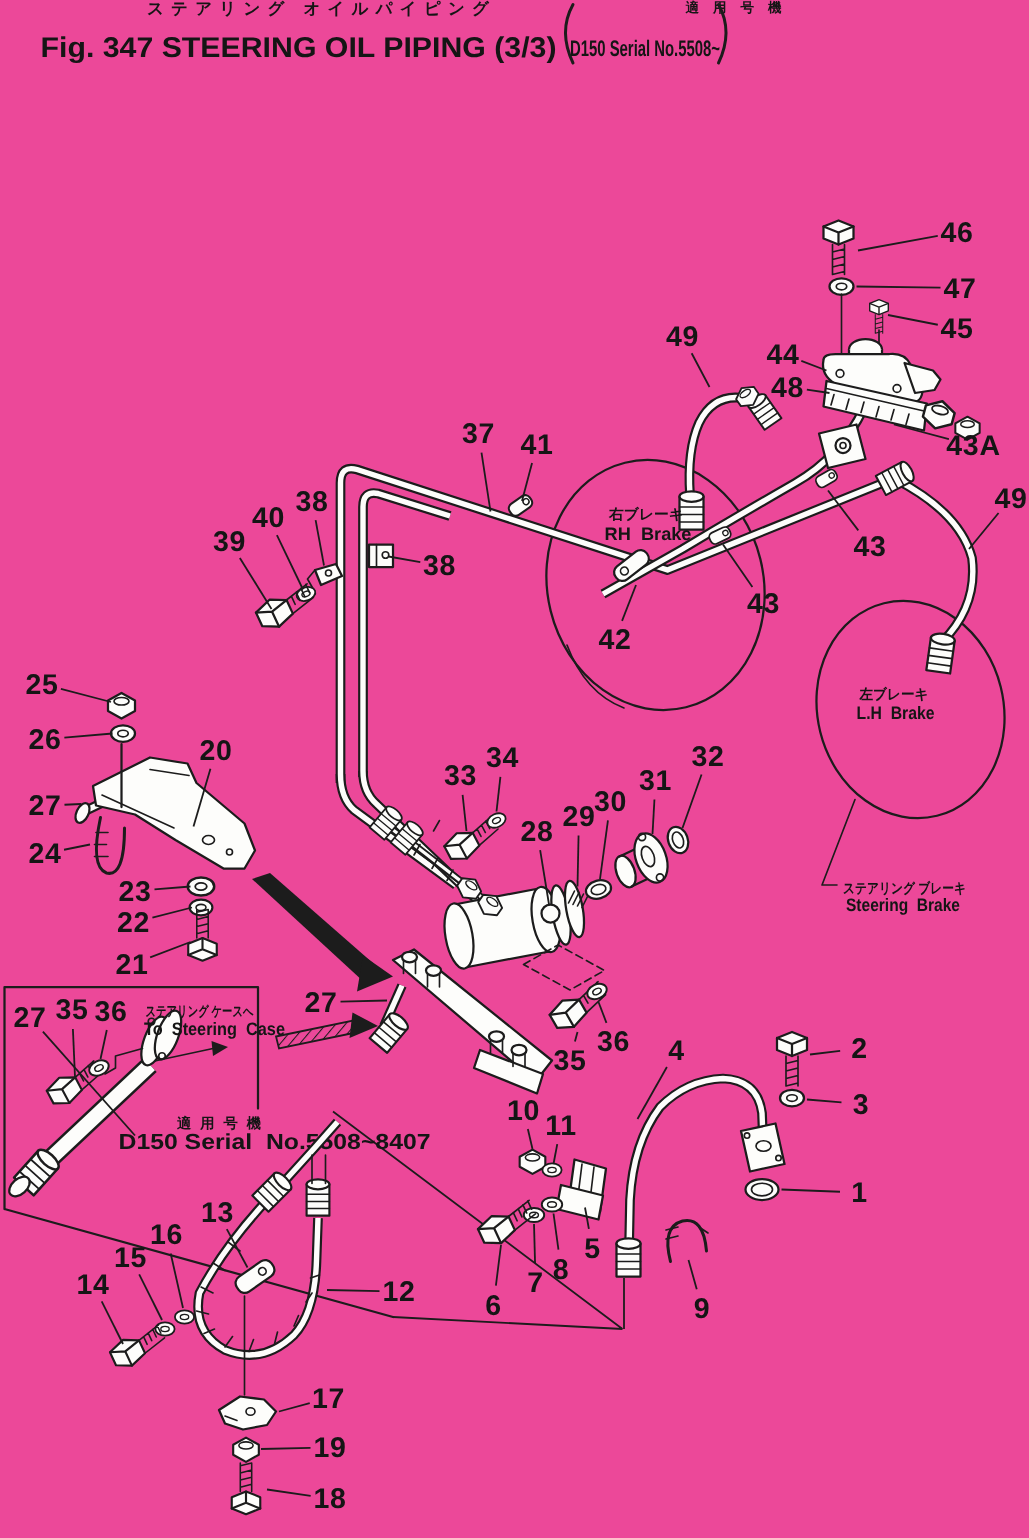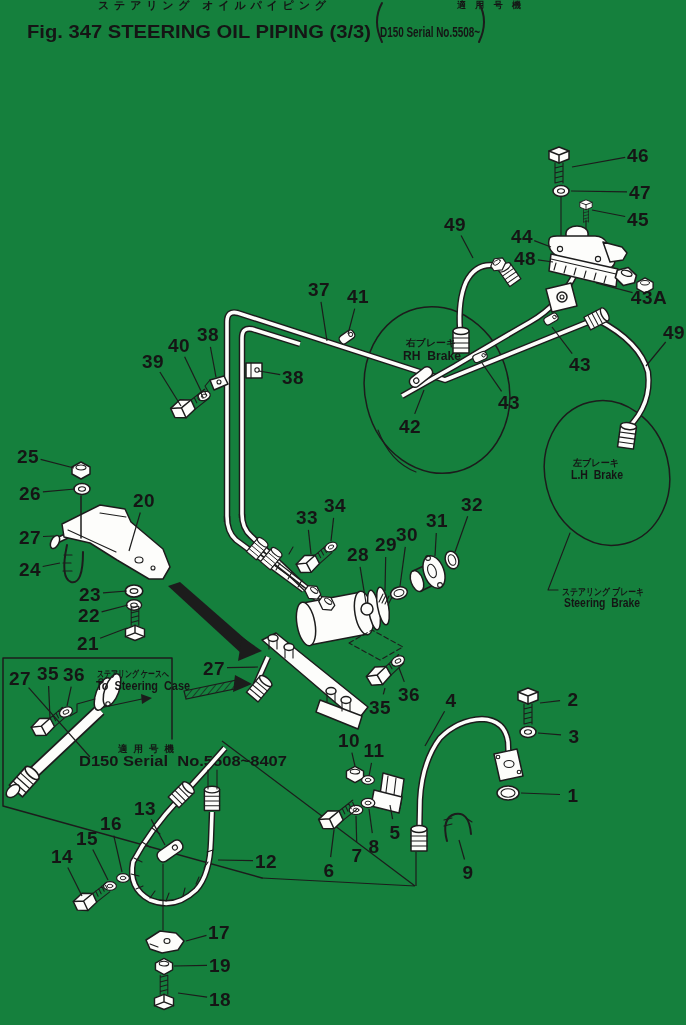--- a/index.html
+++ b/index.html
@@ -1,16 +1,16 @@
 <!DOCTYPE html>
 <html><head>
 <meta charset="utf-8">
 <style>
   html,body{margin:0;padding:0;background:#e8e8e4;}
-  #page{position:relative;width:686px;height:1025px;background:#15803d;margin:0 auto;
+  #page{position:relative;width:686px;height:1025px;background:#ec4899;margin:0 auto;
         font-family:"Liberation Sans",sans-serif;overflow:hidden;}
   svg{display:block}
   text{fill:#151515;font-family:"Liberation Sans",sans-serif;font-weight:bold;white-space:pre;}
   .ln{stroke:#1c1c1c;stroke-width:1.5;fill:none;stroke-linecap:round;stroke-linejoin:round}
   .thin{stroke-width:1.1}
   .sw2{stroke-width:2}
   .wsh{fill:#fdfdfb;stroke:#1c1c1c;stroke-width:1.5;stroke-linejoin:round}
   .blk{fill:#1c1c1c;stroke:none}
   .tube{stroke:#1c1c1c;stroke-width:6.5;fill:none;stroke-linejoin:round;stroke-linecap:butt}
   .tubein{stroke:#fdfdfb;stroke-width:3.6;fill:none;stroke-linejoin:round;stroke-linecap:butt}

